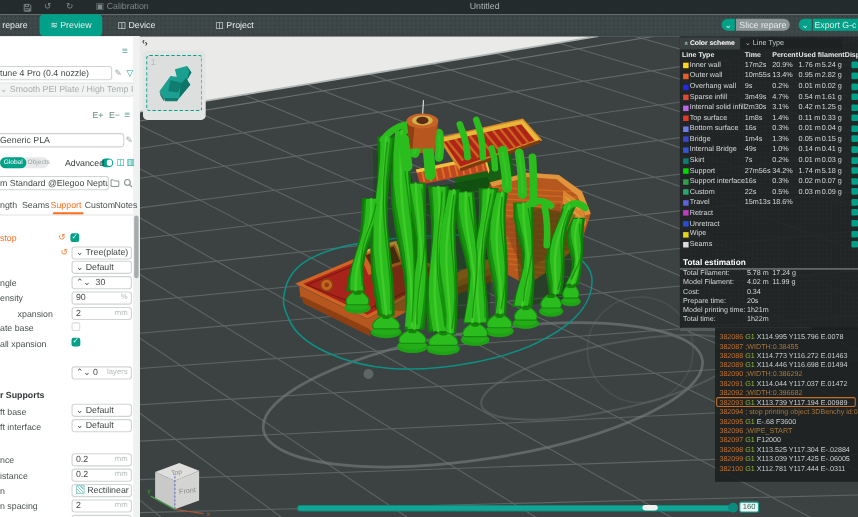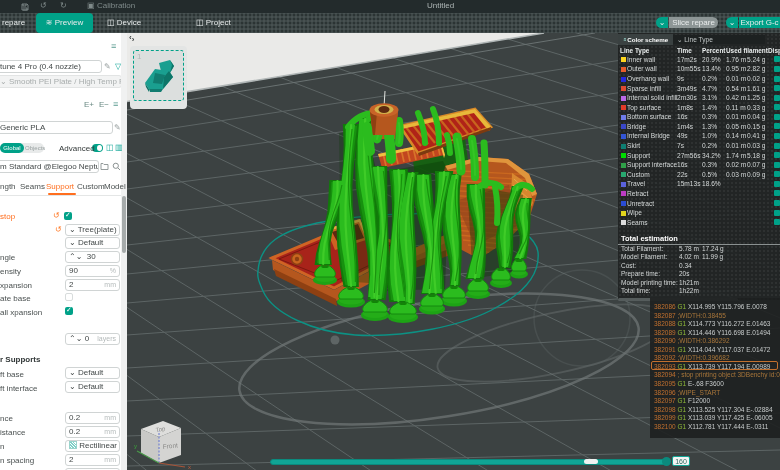--- a/index.html
+++ b/index.html
@@ -375,34 +375,34 @@
       <path d="M1,1.5 L3,1.5 L4,2.5 L8,2.5 L8,7.5 L1,7.5 Z" fill="none" stroke="#8a9292" stroke-width="0.9"></path>
     </svg>
 <svg style="position:absolute;left:112px;top:129px;z-index:2;" width="9" height="9" viewBox="0 0 9 9">
       <circle cx="3.8" cy="3.8" r="2.6" fill="none" stroke="#8a9292" stroke-width="1"></circle>
       <line x1="5.8" y1="5.8" x2="8" y2="8" stroke="#8a9292" stroke-width="1"></line>
     </svg>
 <div class="lbl" style="left:0px;top:149px;color:#4a5050;">ngth</div>
 <div class="lbl" style="left:20px;top:149px;color:#4a5050;">Seams</div>
 <div class="lbl" style="left:46px;top:149px;color:#ff6e1e;">Support</div>
 <div class="lbl" style="left:77px;top:149px;color:#4a5050;">Custom</div>
-<div class="lbl" style="left:104px;top:149px;color:#4a5050;">Model</div>
+<div class="lbl" style="left:104px;top:149px;color:#4a5050;">Notes</div>
 <div style="position:absolute;left:48px;top:160px;width:28px;height:2px;background:#ff6e1e;border-radius:1px;"></div>
 <div style="position:absolute;left:0;top:162px;width:127px;height:1px;background:#e4e6e6;"></div>
 <div class="lbl" style="left:0px;top:179px;color:#ff6e1e;">stop</div>
 <div class="lbl" style="left:53px;top:178px;color:#ff7a28;">↺</div>
 <div class="cb on" style="left:64px;top:179px;"></div>
 <div class="lbl" style="left:55px;top:192px;color:#ff7a28;">↺</div>
 <div class="combo " style="left:65px;top:191px;width:55px;height:12px;line-height:10px;padding-left:3px;">⌄ Tree(plate)</div>
 <div class="combo " style="left:65px;top:204px;width:55px;height:12px;line-height:10px;padding-left:3px;">⌄ Default</div>
 <div class="lbl" style="left:0px;top:220px;">ngle</div>
 <div class="combo " style="left:65px;top:218px;width:55px;height:12px;line-height:10px;padding-left:3px;">⌃⌄&nbsp; 30</div>
 <div class="lbl" style="left:0px;top:234px;">ensity</div>
 <div class="combo " style="left:65px;top:232px;width:55px;height:12px;line-height:10px;padding-left:3px;">90 <span class="unit" style="float:right;margin-right:3px;">%</span></div>
-<div class="lbl" style="left:0px;top:248px;">xpansion</div>
+<div class="lbl" style="left:16px;top:248px;">xpansion</div>
 <div class="combo " style="left:65px;top:246px;width:55px;height:12px;line-height:10px;padding-left:3px;">2 <span class="unit" style="float:right;margin-right:3px;">mm</span></div>
 <div class="lbl" style="left:0px;top:261px;">ate base</div>
 <div class="cb off" style="left:65px;top:260px;"></div>
 <div class="lbl" style="left:0px;top:275px;">all xpansion</div>
 <div class="cb on" style="left:65px;top:274px;"></div>
 <div class="combo " style="left:65px;top:300px;width:55px;height:12px;line-height:10px;padding-left:3px;">⌃⌄ 0 <span class="unit" style="float:right;margin-right:3px;">layers</span></div>
 <div class="lbl" style="left:0px;top:322px;font-weight:bold;color:#323838;">r Supports</div>
 <div class="lbl" style="left:0px;top:337px;">ft base</div>
 <div class="combo " style="left:65px;top:334px;width:55px;height:12px;line-height:10px;padding-left:3px;">⌄ Default</div>
 <div class="lbl" style="left:0px;top:351px;">ft interface</div>

